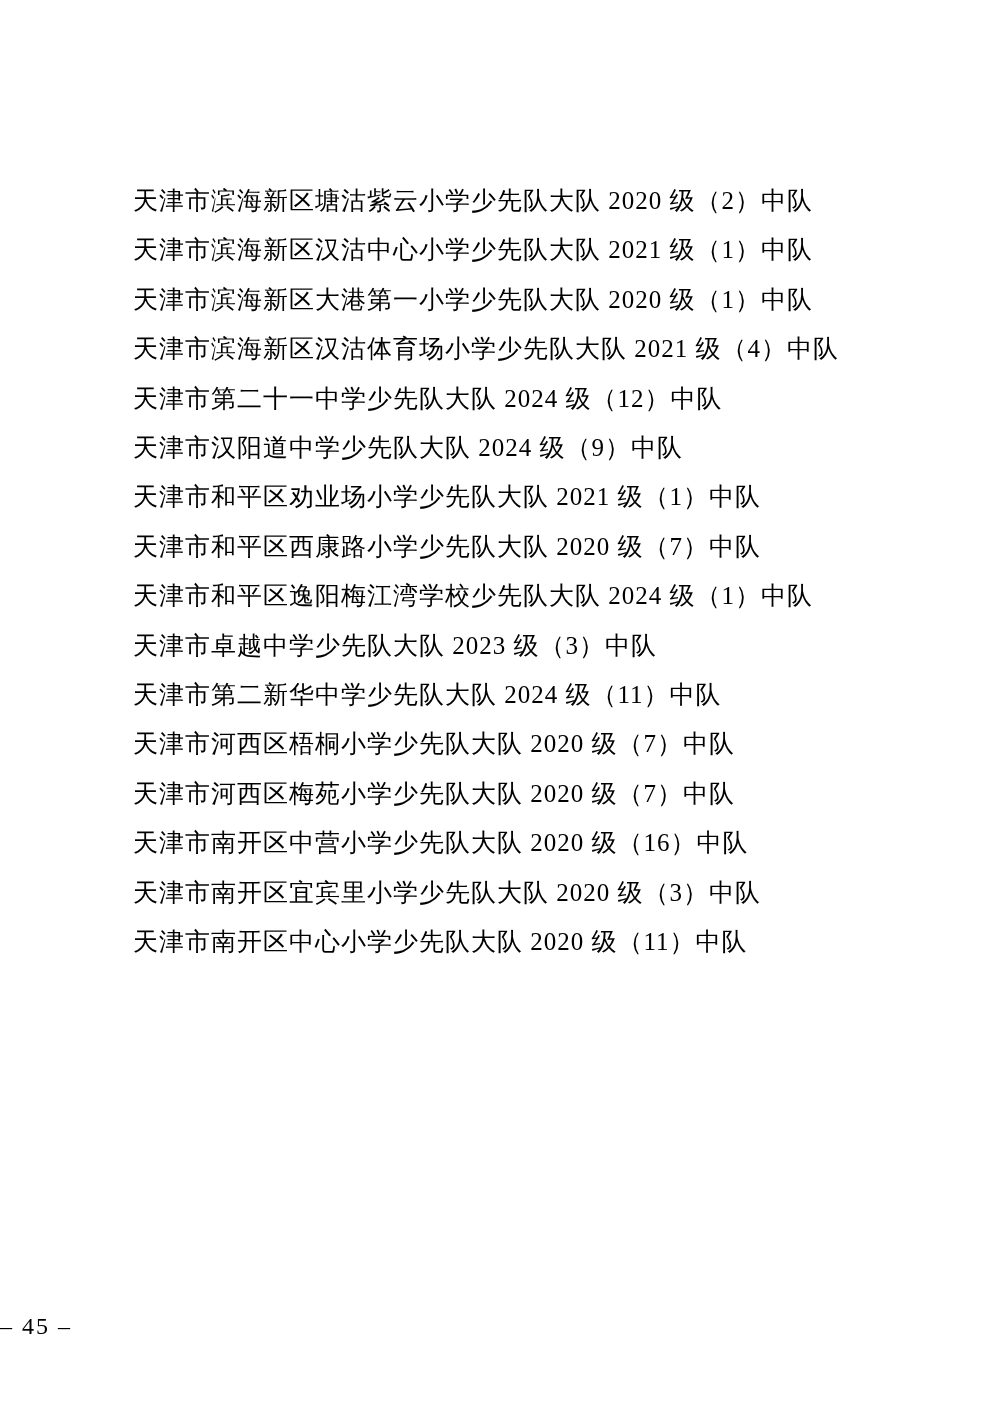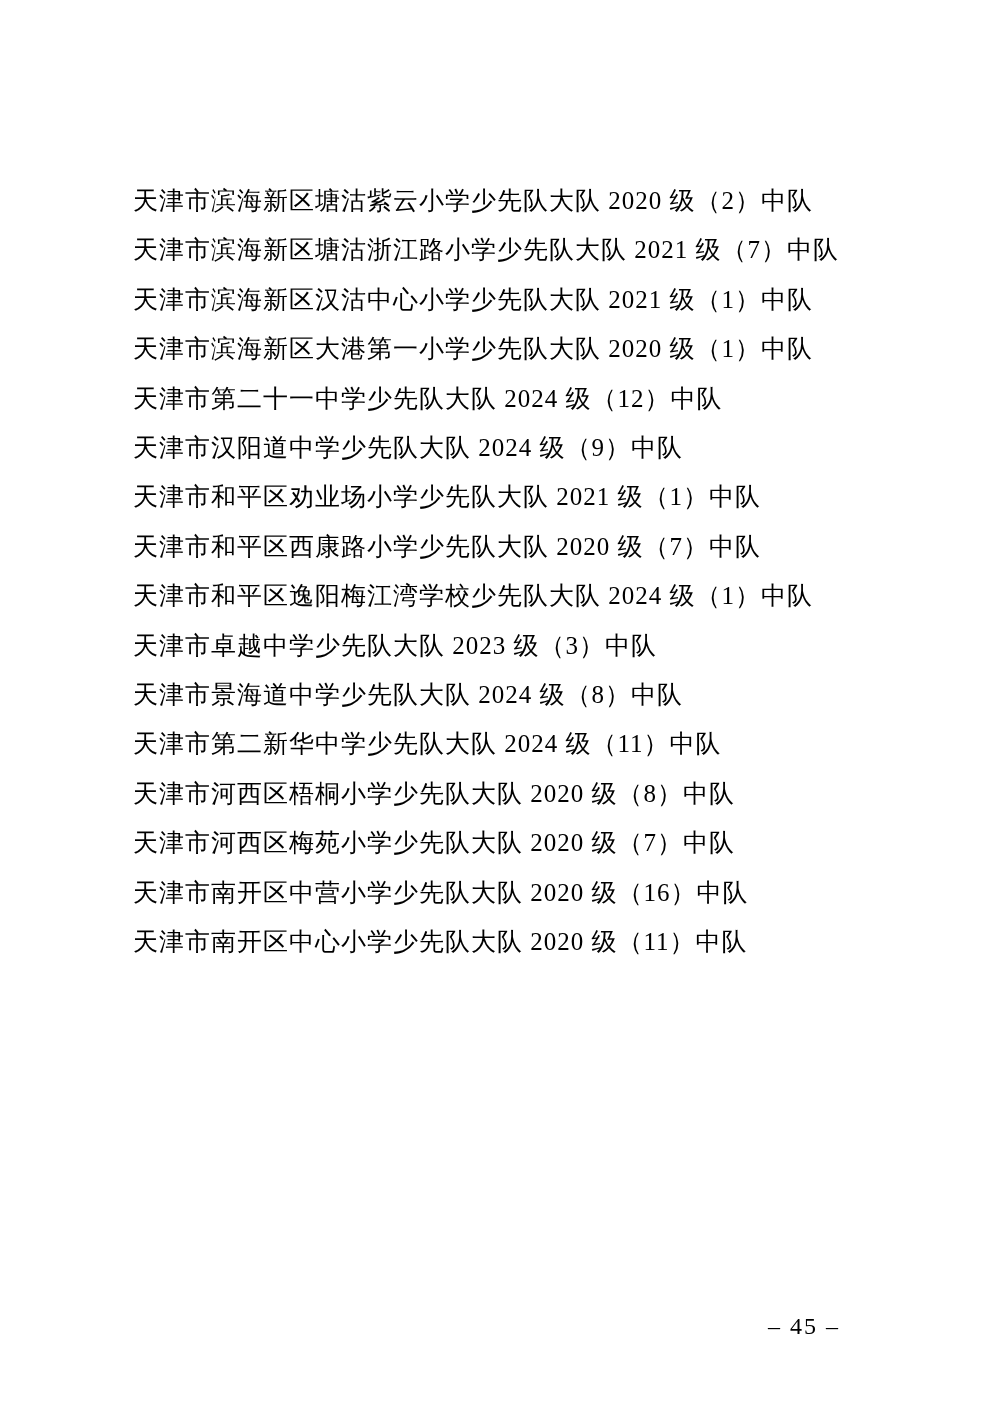--- a/index.html
+++ b/index.html
@@ -27,42 +27,42 @@
     line-height: 49.4px;
     letter-spacing: 1px;
     white-space: nowrap;
     font-weight: normal;
   }
   .footer {
     position: absolute;
     top: 1312px;
     left: 0;
     width: 840px;
-    text-align: right;
+    text-align: left;
     font-size: 24px;
     line-height: 28px;
     letter-spacing: 2px;
   }
 </style>
 </head>
 <body>
 
 <div class="page">
   <div class="content">
     <div class="line">天津市滨海新区塘沽紫云小学少先队大队 2020 级（2）中队</div>
-    <div class="line">天津市滨海新区塘沽浙江路小学少先队大队 2021 级（7）中队</div>
     <div class="line">天津市滨海新区汉沽中心小学少先队大队 2021 级（1）中队</div>
     <div class="line">天津市滨海新区大港第一小学少先队大队 2020 级（1）中队</div>
+    <div class="line">天津市滨海新区汉沽体育场小学少先队大队 2021 级（4）中队</div>
     <div class="line">天津市第二十一中学少先队大队 2024 级（12）中队</div>
     <div class="line">天津市汉阳道中学少先队大队 2024 级（9）中队</div>
     <div class="line">天津市和平区劝业场小学少先队大队 2021 级（1）中队</div>
     <div class="line">天津市和平区西康路小学少先队大队 2020 级（7）中队</div>
     <div class="line">天津市和平区逸阳梅江湾学校少先队大队 2024 级（1）中队</div>
     <div class="line">天津市卓越中学少先队大队 2023 级（3）中队</div>
-    <div class="line">天津市景海道中学少先队大队 2024 级（8）中队</div>
     <div class="line">天津市第二新华中学少先队大队 2024 级（11）中队</div>
-    <div class="line">天津市河西区梧桐小学少先队大队 2020 级（8）中队</div>
+    <div class="line">天津市河西区梧桐小学少先队大队 2020 级（7）中队</div>
     <div class="line">天津市河西区梅苑小学少先队大队 2020 级（7）中队</div>
     <div class="line">天津市南开区中营小学少先队大队 2020 级（16）中队</div>
+    <div class="line">天津市南开区宜宾里小学少先队大队 2020 级（3）中队</div>
     <div class="line">天津市南开区中心小学少先队大队 2020 级（11）中队</div>
   </div>
   <div class="footer">– 45 –</div>
 </div>
 
 </body></html>

